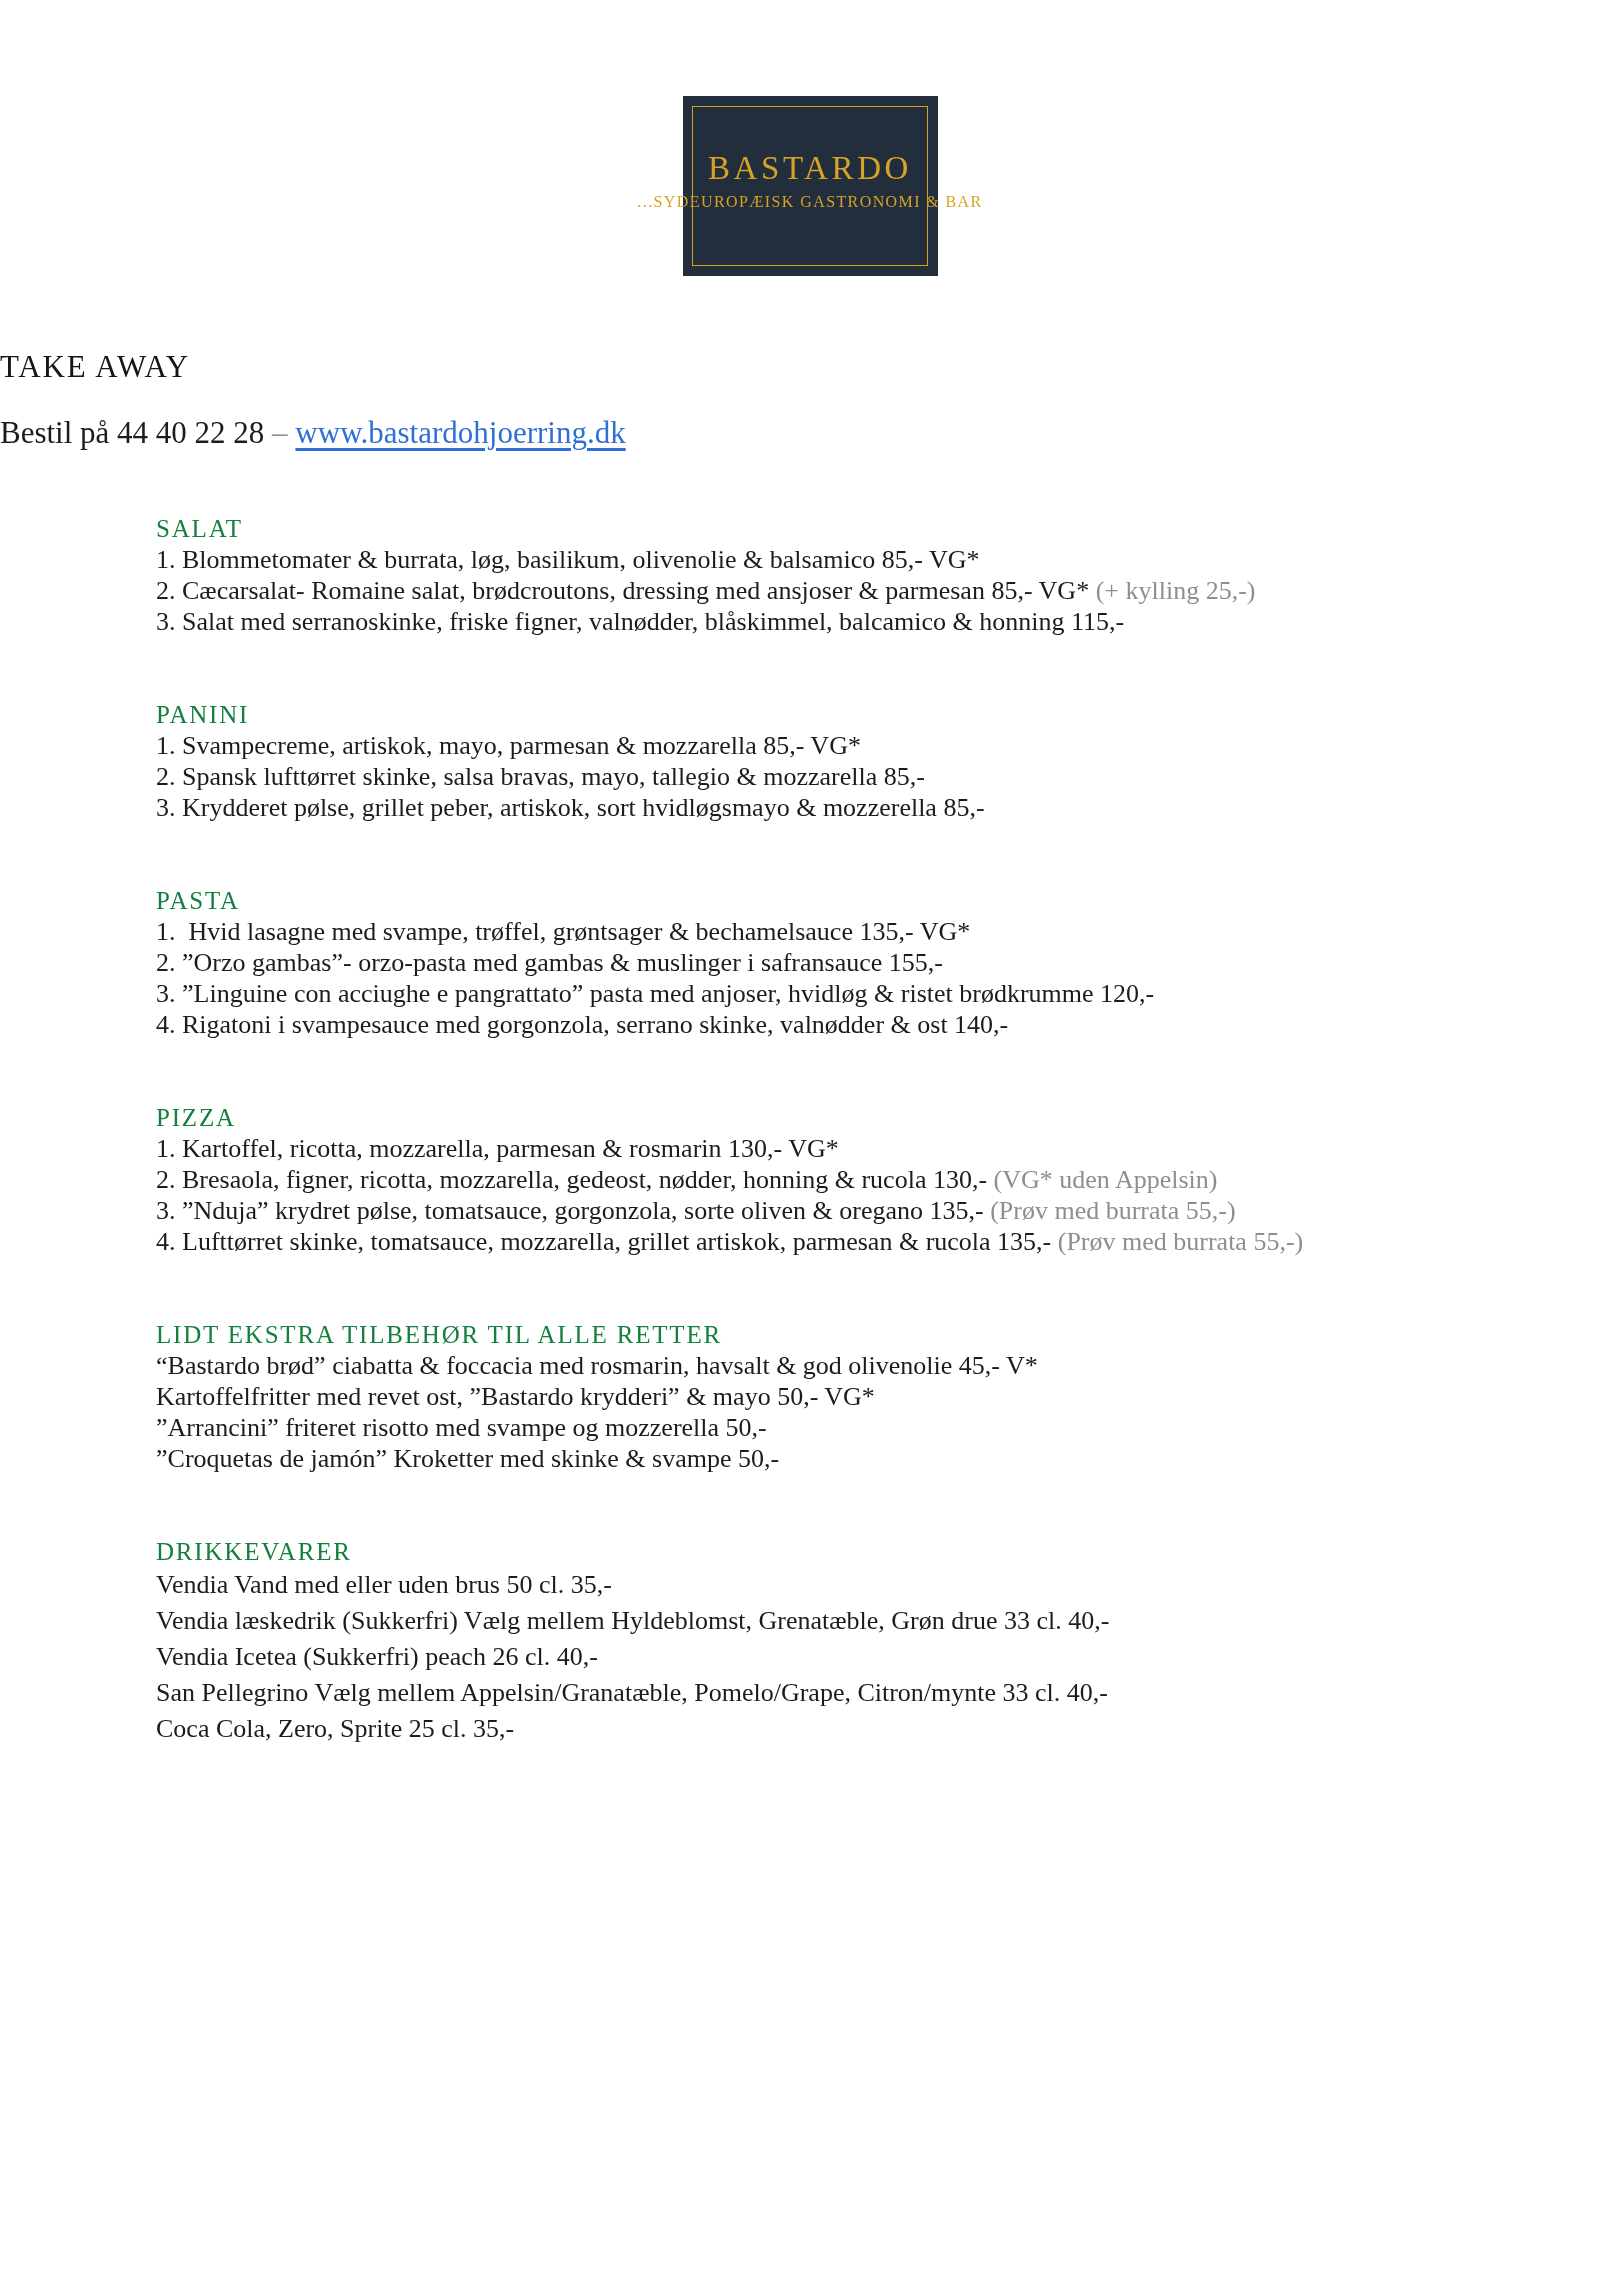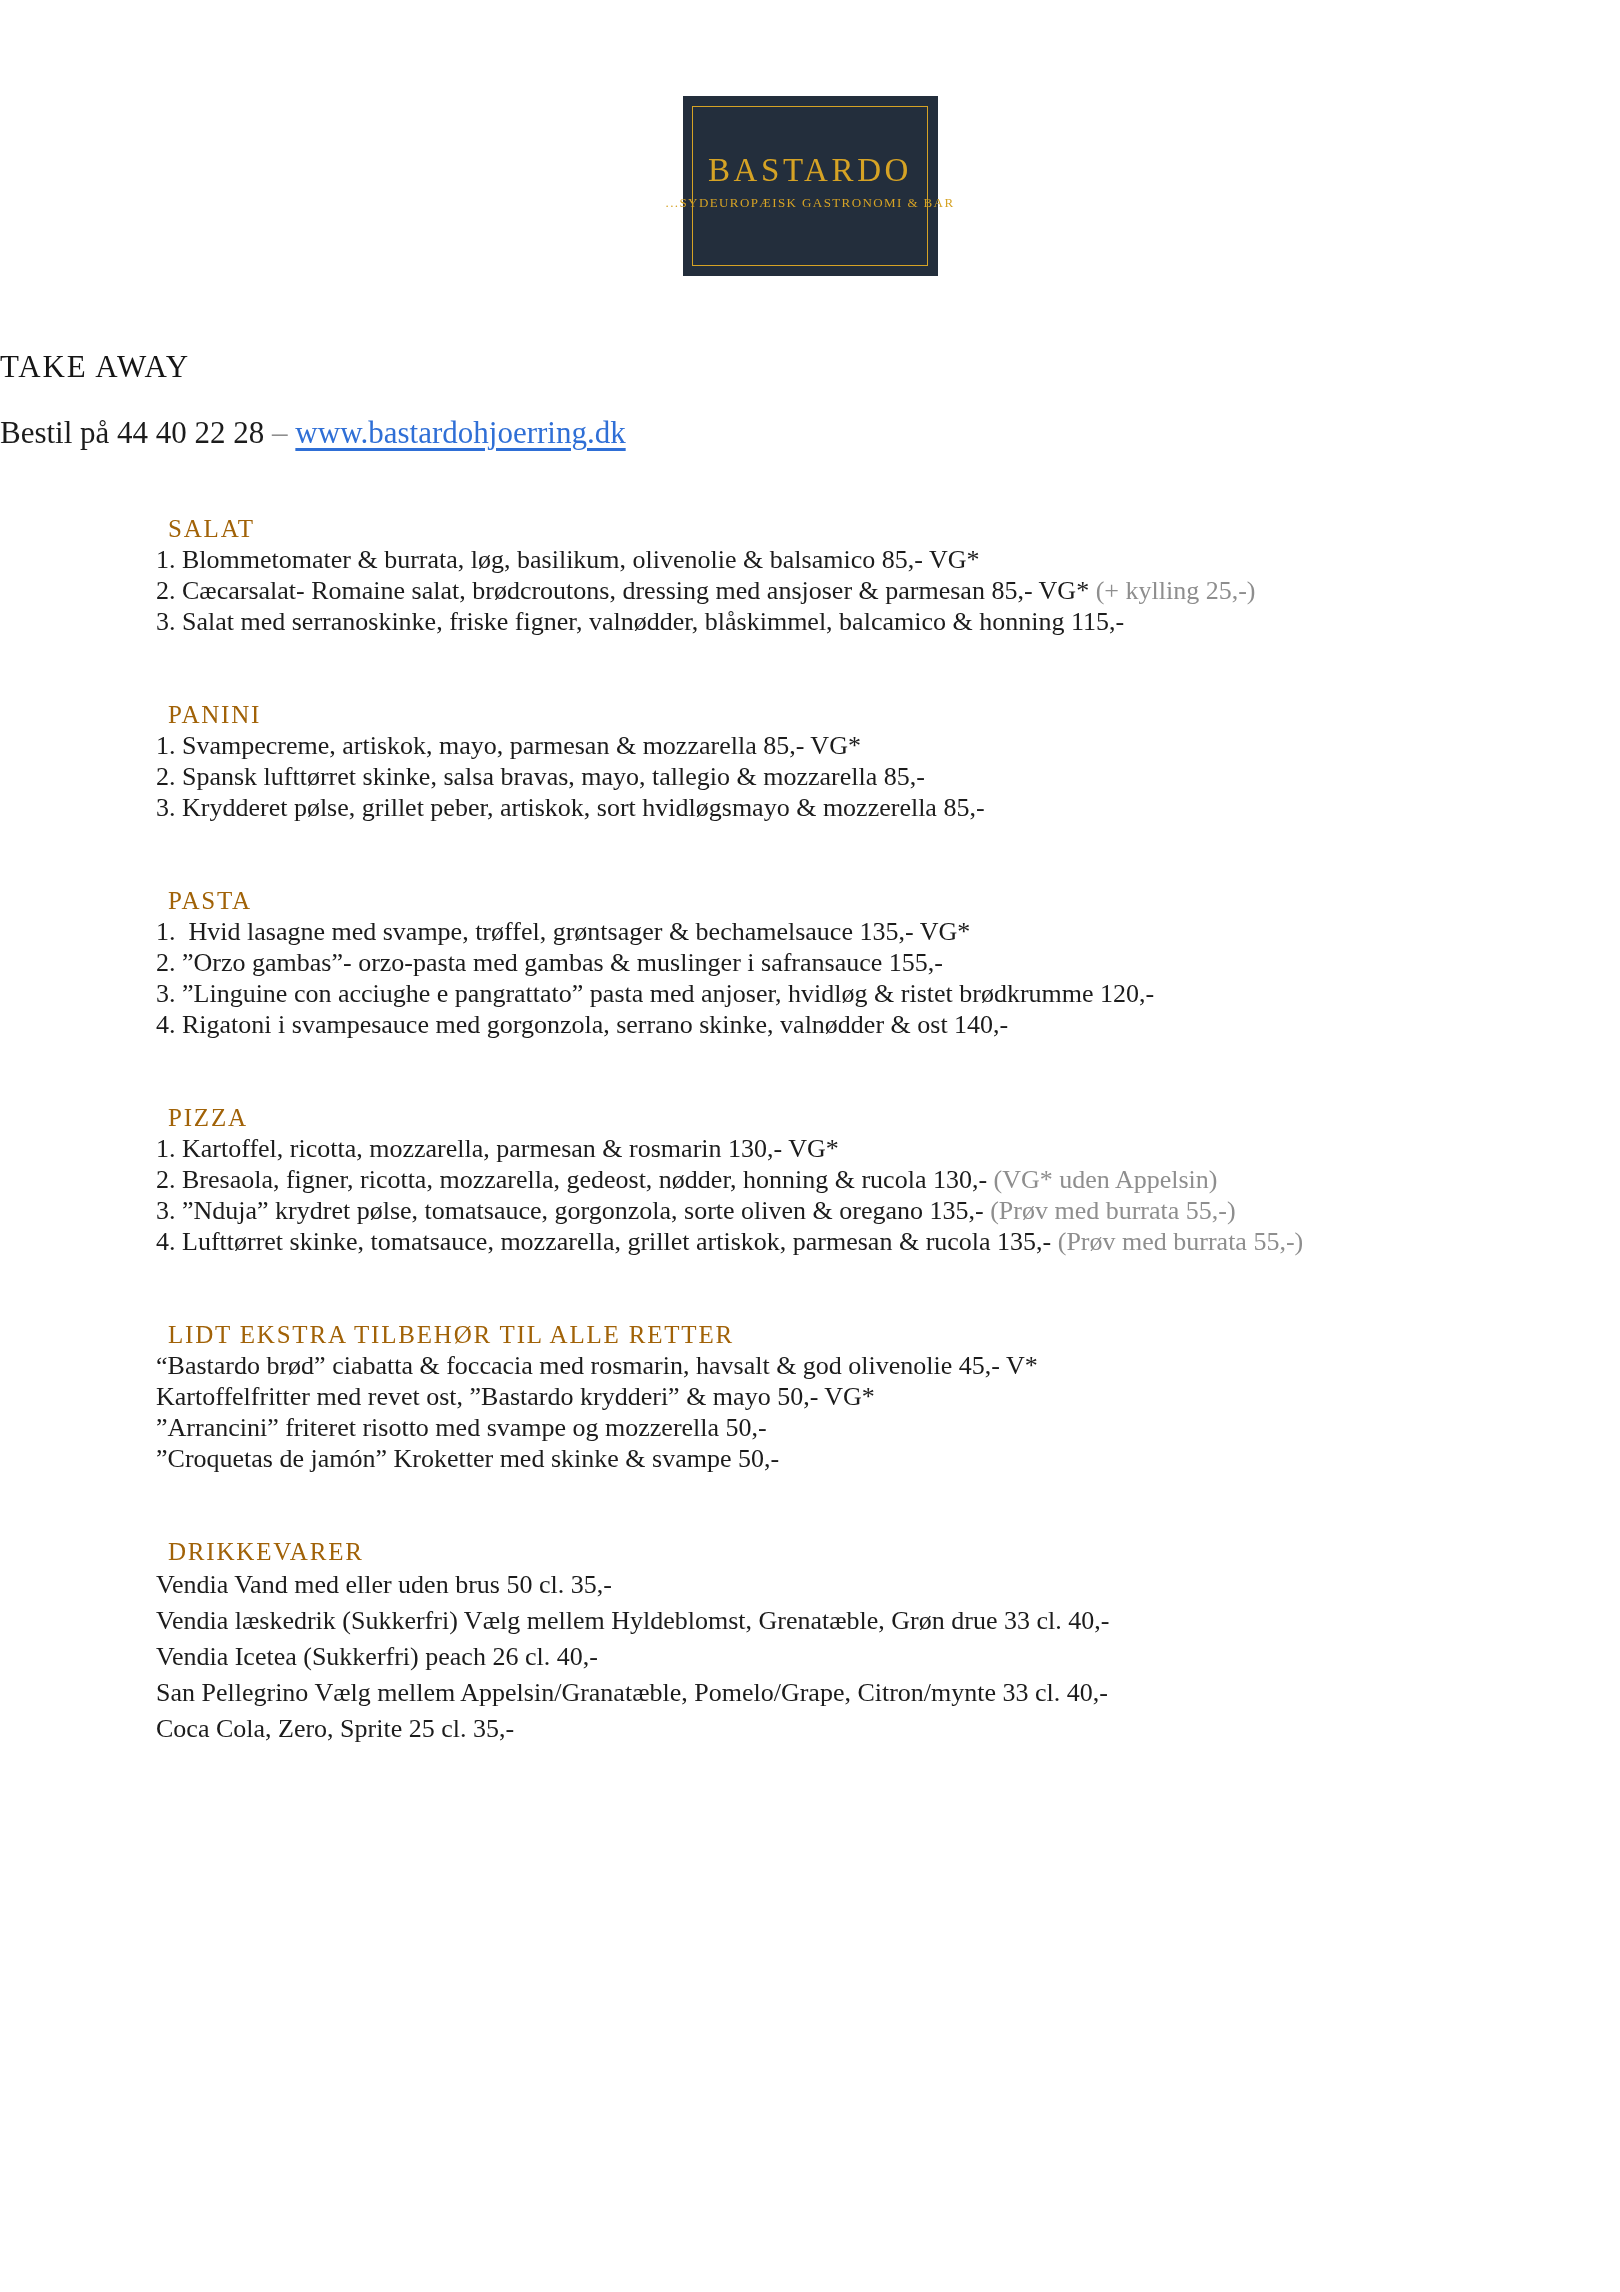--- a/index.html
+++ b/index.html
@@ -36,21 +36,21 @@
   .logo-text{
     position:relative;text-align:center;color:var(--gold);
     transform:translateY(-5.4px);
   }
   .brand{
     font-size:33px;letter-spacing:3.6px;line-height:1;
     white-space:nowrap;
   }
   .tagline{
     margin-top:9px;
-    font-size:13px;letter-spacing:1.4px;line-height:1;
+    font-size:16px;letter-spacing:1.4px;line-height:1;
     white-space:nowrap;
   }
   
   .title{
     margin:72px 0 0;
     text-align:left;
     font-size:31px;font-weight:normal;
     letter-spacing:1.8px;line-height:1.2;
     color:#161616;
   }
@@ -63,24 +63,24 @@
   .order-line a{
     color:var(--link);
     text-decoration:underline;
     text-underline-offset:4.5px;
   }
   
   .menu{
     padding:0 107px 0 156px;
   }
   .section-heading{
-    margin:63px 12px 0;
+    margin:63px 0 0;
     font-size:25px;font-weight:normal;
     letter-spacing:1.8px;line-height:30px;
-    color:#a16207;
+    color:#15803d;
   }
   .section-items{}
   .menu-item{
     margin:0;
     font-size:26px;line-height:31px;
     white-space:pre-wrap;
     color:var(--ink);
   }
   .menu-item .note{color:var(--muted);}
   .menu-section:last-child .menu-item{line-height:36px;}

